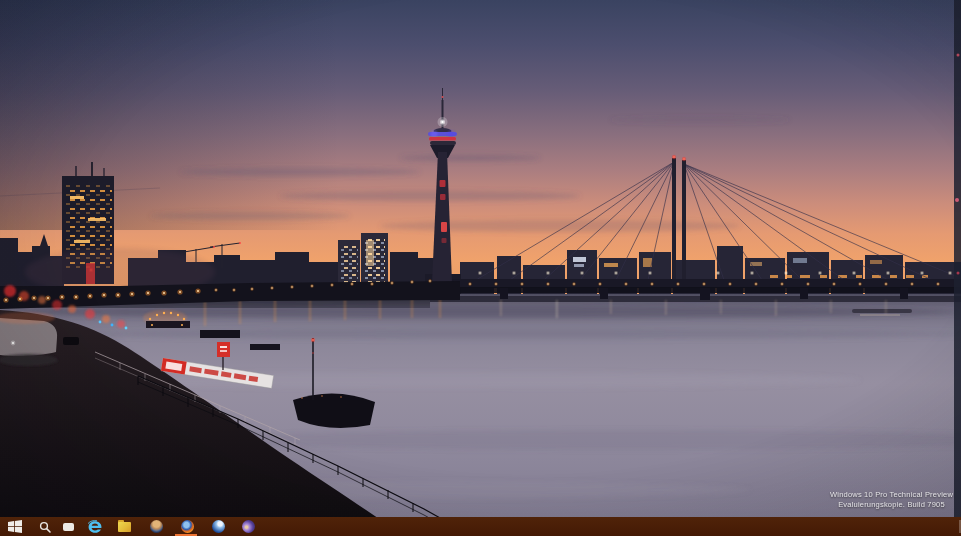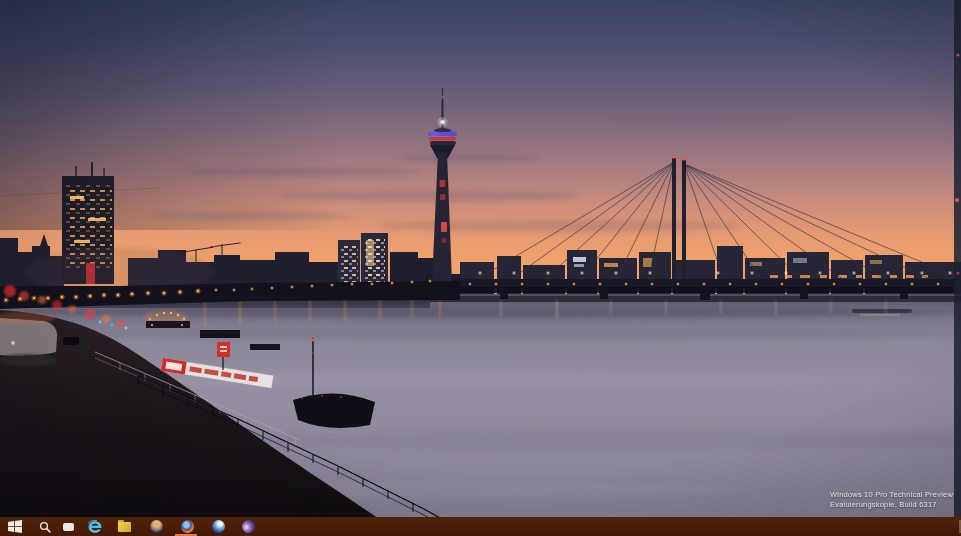--- a/index.html
+++ b/index.html
@@ -1,20 +1,20 @@
 <!DOCTYPE html>
 <html><head>
 <meta charset="utf-8">
 <style>
   html,body{margin:0;padding:0;width:961px;height:536px;overflow:hidden;background:#000;
     font-family:"Liberation Sans",sans-serif;}
   .screen{position:relative;width:961px;height:536px;}
   .desktop{position:absolute;left:0;top:0;width:961px;height:517px;overflow:hidden;}
   .desktop svg{display:block;}
-  .watermark{position:absolute;right:8px;top:490px;text-align:left;
+  .watermark{position:absolute;right:8px;top:490px;text-align:center;
     color:rgba(255,255,255,.82);font-size:7.5px;line-height:10px;letter-spacing:.2px;
     text-shadow:0 1px 2px rgba(0,0,0,.55);}
   
   .taskbar{position:absolute;left:0;top:517px;width:961px;height:19px;
     background:linear-gradient(#502309,#441a05);}
   .tb-btn{position:absolute;top:0;width:26px;height:19px;display:flex;
     align-items:center;justify-content:center;}
   .active-underline{position:absolute;left:175px;bottom:0;width:22px;height:2px;
     background:#ed7434;}
   .show-desktop{position:absolute;right:0;top:3px;width:2px;height:13px;
@@ -456,21 +456,21 @@
       <rect x="954" y="0" width="7" height="517" fill="#1d2130" opacity=".85"></rect>
       <circle cx="958" cy="55" r="1.5" fill="#ff5a70" opacity=".7"></circle>
       <circle cx="957" cy="200" r="2" fill="#ff6a8a" opacity=".75"></circle>
       <circle cx="958" cy="273" r="1.5" fill="#ff4560" opacity=".6"></circle>
 
       <rect x="0" y="0" width="961" height="517" fill="url(#vig)"></rect>
     </svg>
 
     <div class="watermark">
       <div>Windows 10 Pro Technical Preview</div>
-      <div>Evaluierungskopie. Build 6317</div>
+      <div>Evaluierungskopie. Build 7905</div>
     </div>
   </div>
 
   <div class="taskbar">
 
     <div class="tb-btn" style="left:2px">
       <svg width="14" height="13" viewBox="0 0 14 13">
         <g fill="#efece8">
           <polygon points="0,1.9 6,1 6,6.2 0,6.2"></polygon>
           <polygon points="6.8,0.9 14,0 14,6.2 6.8,6.2"></polygon>

